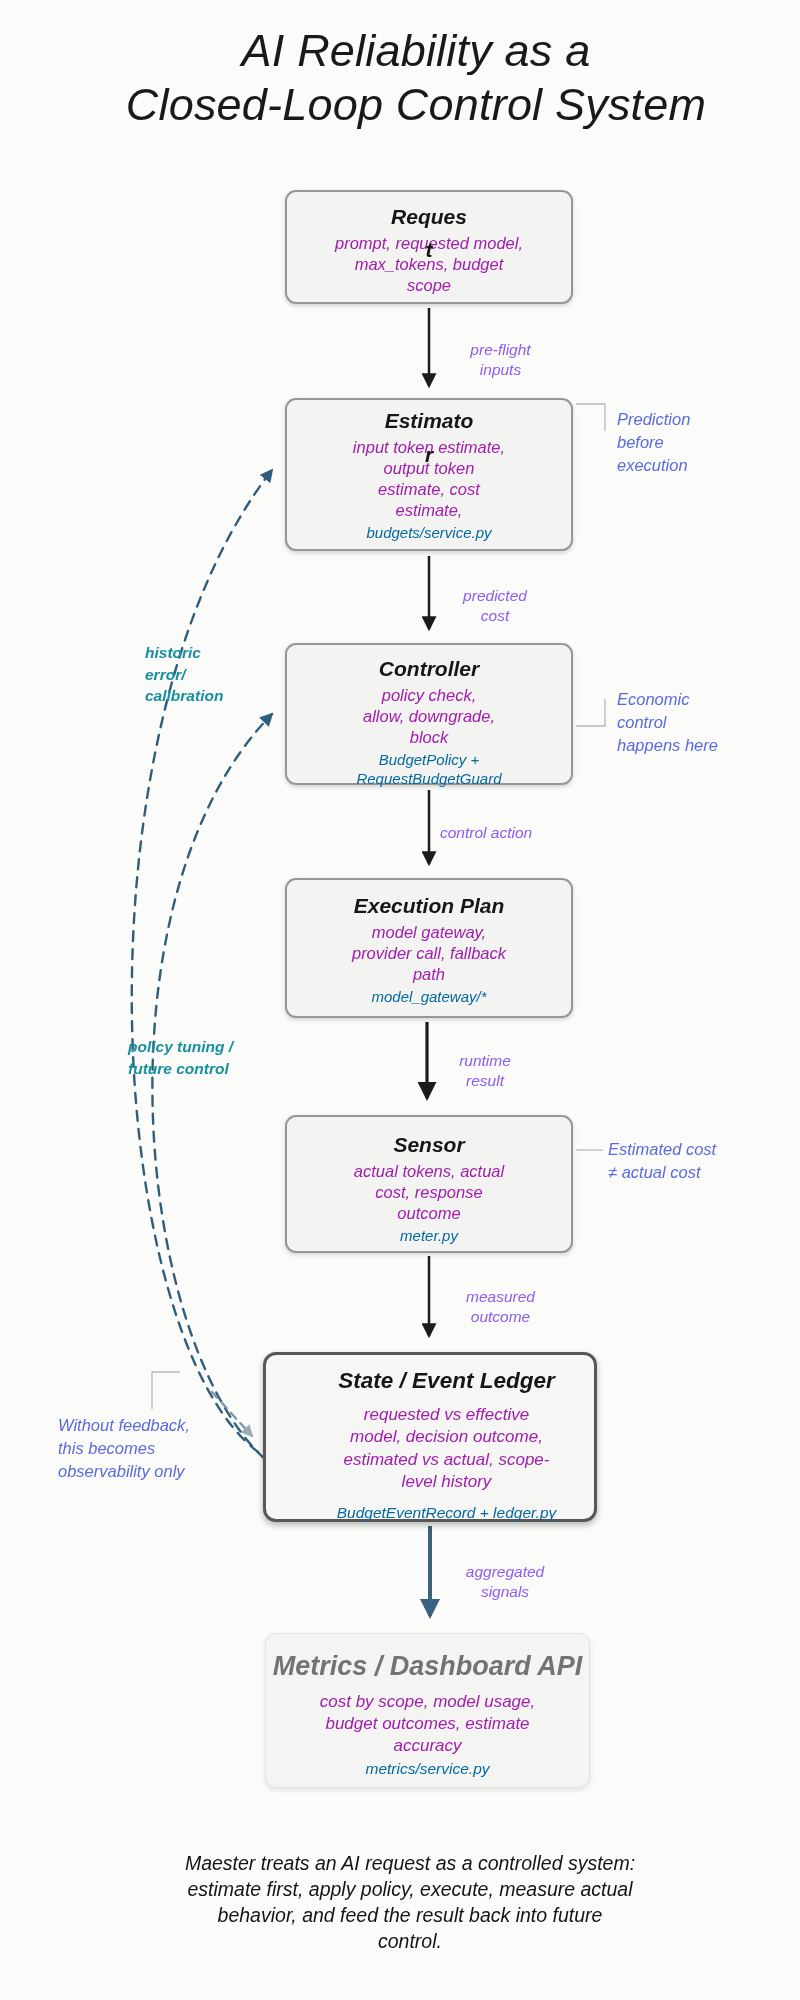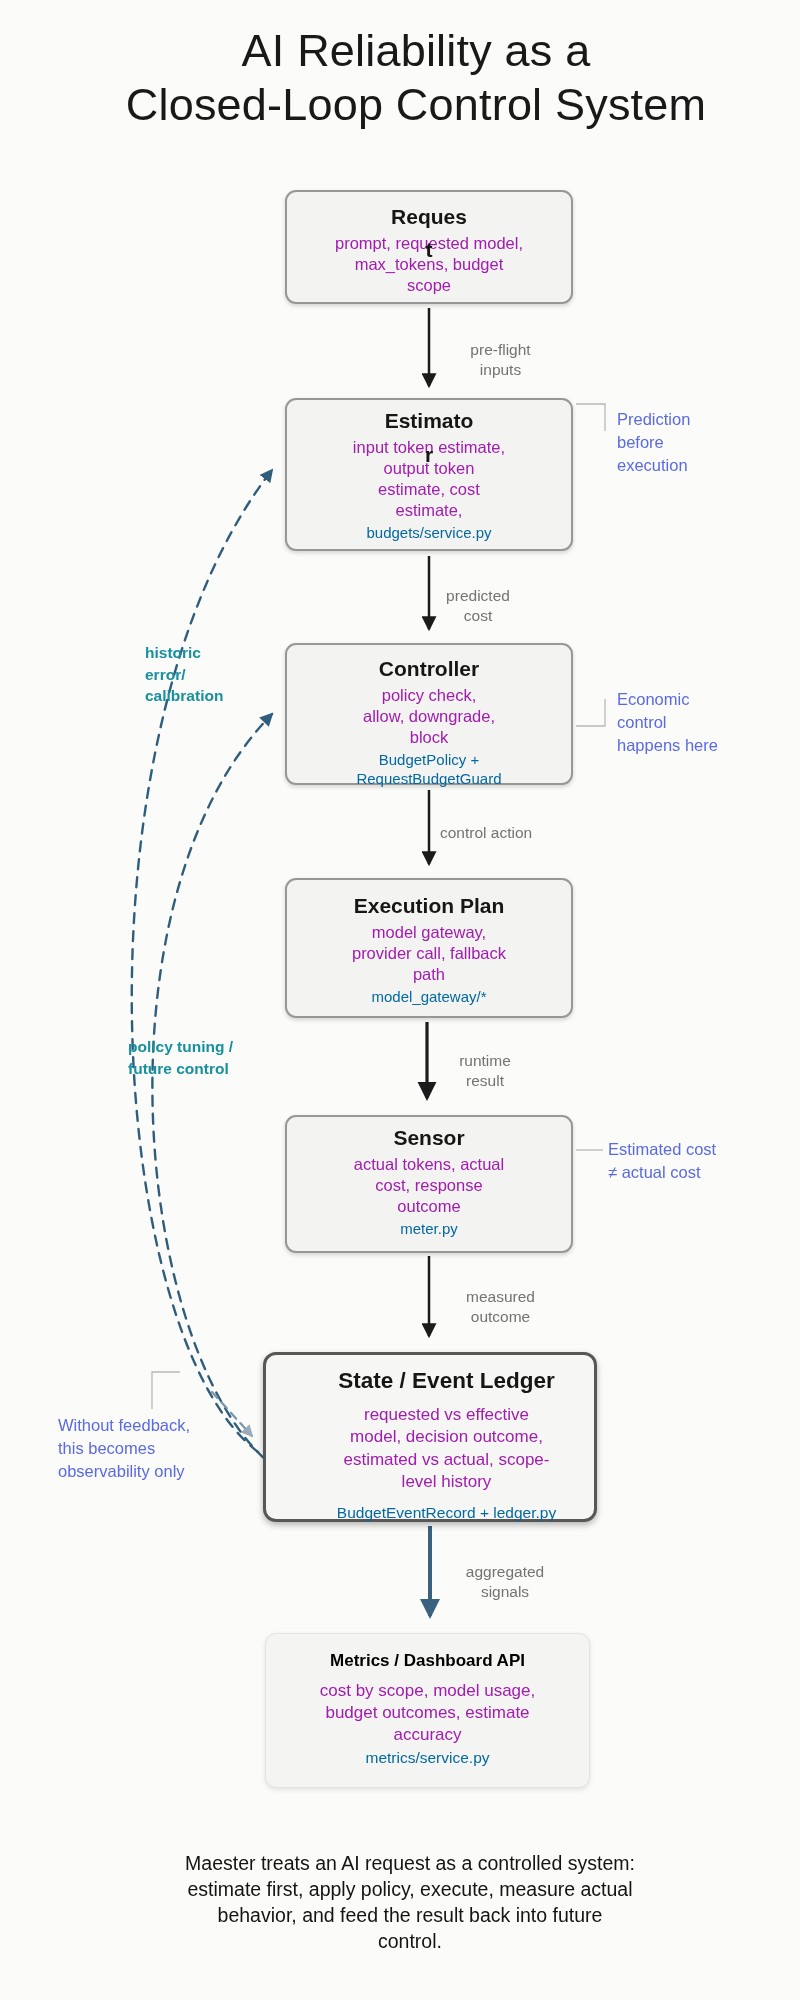--- a/index.html
+++ b/index.html
@@ -1,39 +1,39 @@
 <!DOCTYPE html>
 <html><head>
 <meta charset="utf-8">
 <style>
   html,body{margin:0;padding:0;}
   body{width:800px;height:2000px;background:#fbfbf9;font-family:"Liberation Sans",sans-serif;overflow:hidden;}
-  #canvas{position:relative;width:800px;height:2000px;}
+  #canvas{position:relative;width:800px;height:2000px;font-style:italic;}
   svg.overlay{position:absolute;left:0;top:0;pointer-events:none;}
 
   .page-title{position:absolute;left:0;top:24px;width:832px;text-align:center;
     font-size:45px;line-height:1.2;font-weight:500;color:#191919;white-space:pre-line;letter-spacing:.2px;}
 
   .node{position:absolute;background:#f3f3f1;border:2px solid #979797;border-radius:11px;
     box-shadow:0 2px 4px rgba(0,0,0,.16);text-align:center;box-sizing:border-box;}
   .ntitle{font-weight:700;font-size:21px;color:#161616;}
   .nbody{font-size:16.5px;color:#a21caf;line-height:1.28;white-space:pre-line;margin-top:4px;}
   .ncode{font-size:15px;color:#0369a1;line-height:1.25;white-space:pre-line;margin-top:3px;}
   .overflow-letter{position:absolute;left:50%;transform:translateX(-50%);font-weight:700;font-size:21px;color:#161616;}
 
   #node-ledger{background:#f6f6f4;border:3px solid #575757;border-radius:13px;box-shadow:0 3px 6px rgba(0,0,0,.28);}
   #node-ledger .ntitle{font-size:22.5px;}
   #node-ledger .nbody{font-size:17px;line-height:1.32;margin-top:10px;}
   #node-ledger .ncode{font-size:15.5px;margin-top:9px;}
   #node-metrics{background:#f4f4f2;border:1px solid #e3e3df;border-radius:11px;box-shadow:0 2px 5px rgba(0,0,0,.10);}
-  #node-metrics .ntitle{font-size:17px;color:#000000;}
+  #node-metrics .ntitle{font-size:27px;color:#737373;}
   #node-metrics .nbody{font-size:17px;line-height:1.3;margin-top:9px;}
   #node-metrics .ncode{font-size:15.5px;margin-top:2px;}
 
-  .flow-label{position:absolute;color:#737373;font-size:15.5px;line-height:1.3;
+  .flow-label{position:absolute;color:#8b5cf6;font-size:15.5px;line-height:1.3;
     white-space:pre-line;text-align:center;}
   .flow-label.single{text-align:right;}
   .annotation{position:absolute;color:#5a6ae0;font-size:16.5px;line-height:1.38;white-space:pre-line;text-align:left;}
   .feedback-label{position:absolute;color:#17909f;font-size:15.5px;font-weight:700;line-height:1.4;white-space:pre-line;text-align:left;}
 
   .footer-note{position:absolute;left:90px;top:1850px;width:640px;text-align:center;
     font-size:19.5px;line-height:1.34;color:#141414;white-space:pre-line;}
 </style>
 </head>
 <body>
@@ -105,21 +105,21 @@
 
   <div class="node" id="node-execution" style="left:285px;top:878px;width:288px;height:140px;">
     <div class="ntitle" style="margin-top:14px;">Execution Plan</div>
     <div class="nbody">model gateway,
 provider call, fallback
 path</div>
     <div class="ncode">model_gateway/*</div>
   </div>
 
   <div class="node" id="node-sensor" style="left:285px;top:1115px;width:288px;height:138px;">
-    <div class="ntitle" style="margin-top:9px;">Sensor</div>
+    <div class="ntitle" style="margin-top:16px;">Sensor</div>
     <div class="nbody">actual tokens, actual
 cost, response
 outcome</div>
     <div class="ncode">meter.py</div>
   </div>
 
   <div class="node" id="node-ledger" style="left:263px;top:1352px;width:334px;height:170px;padding-left:33px;">
     <div class="ntitle" style="margin-top:13px;">State / Event Ledger</div>
     <div class="nbody">requested vs effective
 model, decision outcome,
@@ -131,21 +131,21 @@
   <div class="node" id="node-metrics" style="left:265px;top:1633px;width:325px;height:155px;">
     <div class="ntitle" style="margin-top:17px;">Metrics / Dashboard API</div>
     <div class="nbody">cost by scope, model usage,
 budget outcomes, estimate
 accuracy</div>
     <div class="ncode">metrics/service.py</div>
   </div>
 
   <div class="flow-label" style="left:443px;top:340px;width:115px;">pre-flight
 inputs</div>
-  <div class="flow-label" style="left:428px;top:586px;width:100px;">predicted
+  <div class="flow-label" style="left:445px;top:586px;width:100px;">predicted
 cost</div>
   <div class="flow-label single" style="left:440px;top:823px;">control action</div>
   <div class="flow-label" style="left:435px;top:1051px;width:100px;">runtime
 result</div>
   <div class="flow-label" style="left:443px;top:1287px;width:115px;">measured
 outcome</div>
   <div class="flow-label" style="left:445px;top:1562px;width:120px;">aggregated
 signals</div>
 
   <div class="annotation" style="left:617px;top:408px;width:130px;">Prediction

